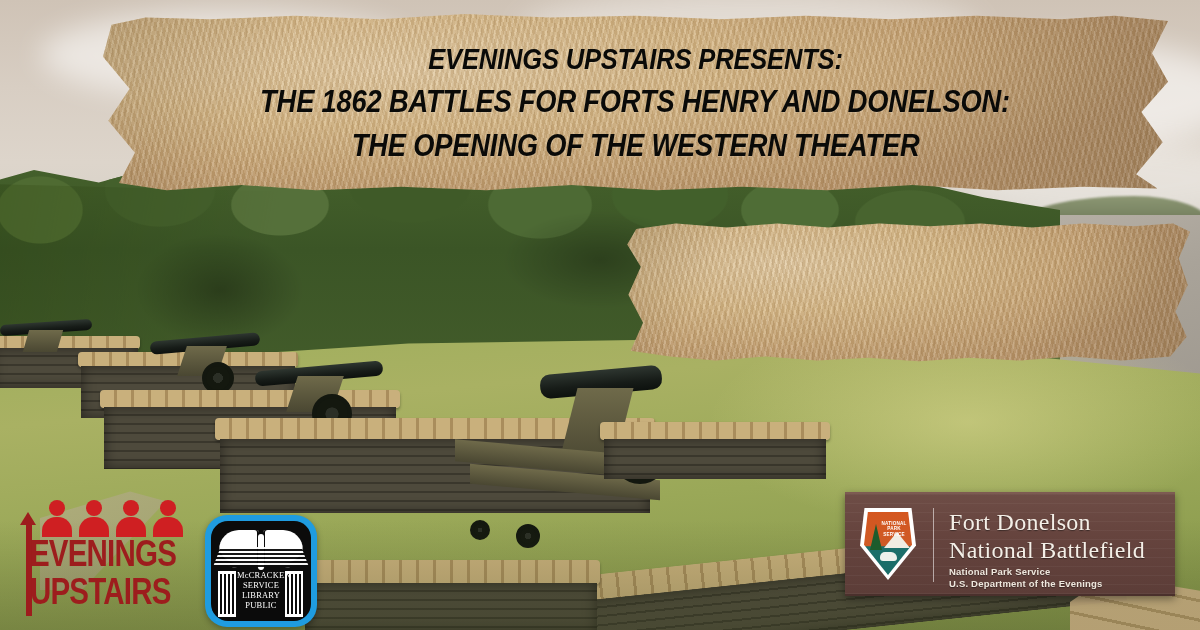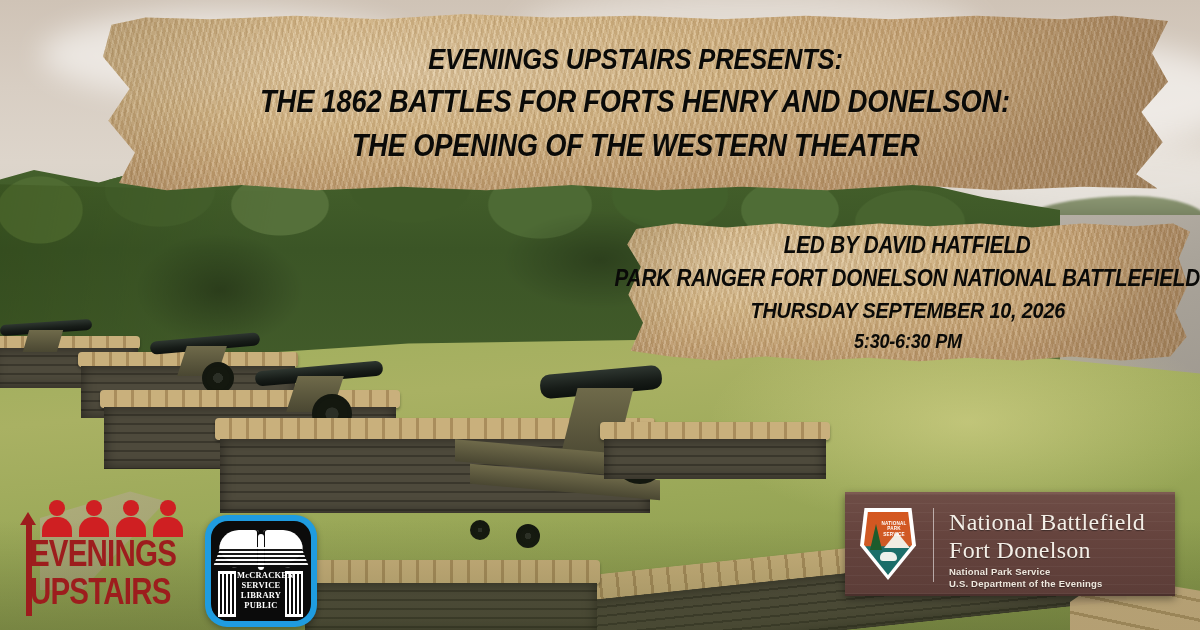--- a/index.html
+++ b/index.html
@@ -273,21 +273,21 @@
   .lib-col{
     position:absolute; top:50px; width:18px; height:46px;
     background:repeating-linear-gradient(90deg, #fff 0px, #fff 2px, #0b0b0b 2px, #0b0b0b 4px);
     border-top:3px solid #fff; border-bottom:3px solid #fff;
   }
   .lib-col.l{ left:7px; }
   .lib-col.r{ left:74px; }
   .lib-text{
     position:absolute; left:26px; top:49px; width:48px;
     color:#fff; text-align:center; font-size:8.5px; line-height:10px;
-    font-weight:700; font-family:"Liberation Serif", serif; letter-spacing:.2px;
+    font-weight:400; font-family:"Liberation Serif", serif; letter-spacing:.2px;
   }
 
   
   .nps-sign{
     position:absolute; left:845px; top:492px; width:330px; height:104px;
     background:linear-gradient(180deg,#6e4d46 0%, #66443e 40%, #5c3d38 100%);
     border-top:2px solid #7d5b52; border-bottom:2px solid #4a302c;
     box-shadow:0 3px 8px rgba(0,0,0,.4);
     overflow:hidden;
   }
@@ -427,26 +427,20 @@
   </div>
 
   <div class="kraft banner-top"></div>
   <div class="headline">
     <div class="hl-line hl-1">Evenings Upstairs Presents:</div>
     <div class="hl-line hl-2">The 1862 Battles for Forts Henry and Donelson:</div>
     <div class="hl-line hl-3">The Opening of the Western Theater</div>
   </div>
 
   <div class="kraft banner-right"></div>
-  <div class="details">
-    <div class="dt-line dt-1">Led by David Hatfield</div>
-    <div class="dt-line dt-2">Park Ranger Fort Donelson National Battlefield</div>
-    <div class="dt-line dt-3">Thursday September 10, 2026</div>
-    <div class="dt-line dt-4">5:30-6:30 PM</div>
-  </div>
 
   <div class="eu-logo">
     <div class="eu-figs">
       <div class="eu-fig" style="left:0px;">
         <div class="eu-head"></div>
         <div class="eu-body"></div>
       </div>
       <div class="eu-fig" style="left:37px;">
         <div class="eu-head"></div>
         <div class="eu-body"></div>
@@ -491,22 +485,22 @@
     <div class="arrowhead">
       <div class="arrowhead-in">
         <div class="ah-tree"></div>
         <div class="ah-mtn"></div>
         <div class="ah-bison"></div>
         <div class="ah-label">NATIONAL PARK SERVICE</div>
       </div>
     </div>
     <div class="nps-rule"></div>
     <div class="nps-title">
+      <div>Fort Donelson</div>
       <div>National Battlefield</div>
-      <div>Fort Donelson</div>
     </div>
     <div class="nps-sub">
       <div>National Park Service</div>
       <div>U.S. Department of the Evenings</div>
     </div>
   </div>
 
 </div>
 
 </body></html>

